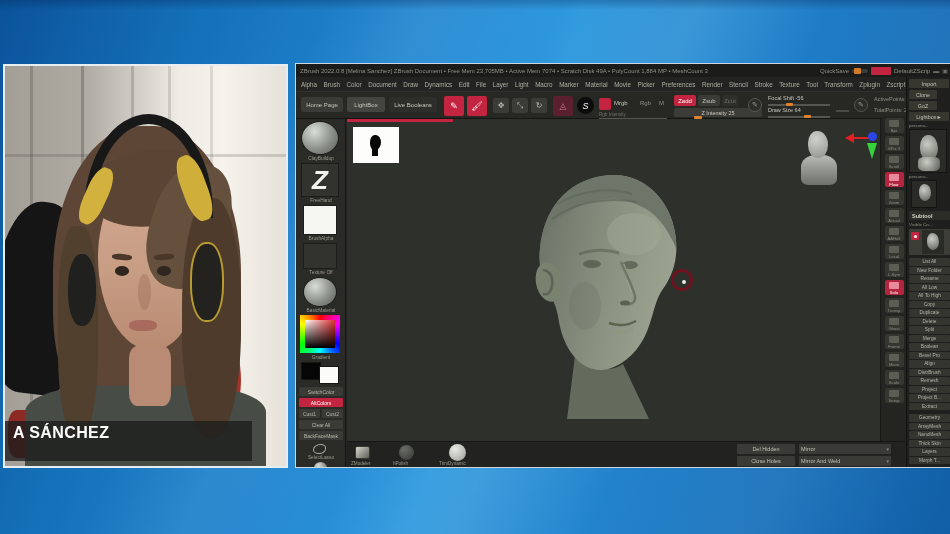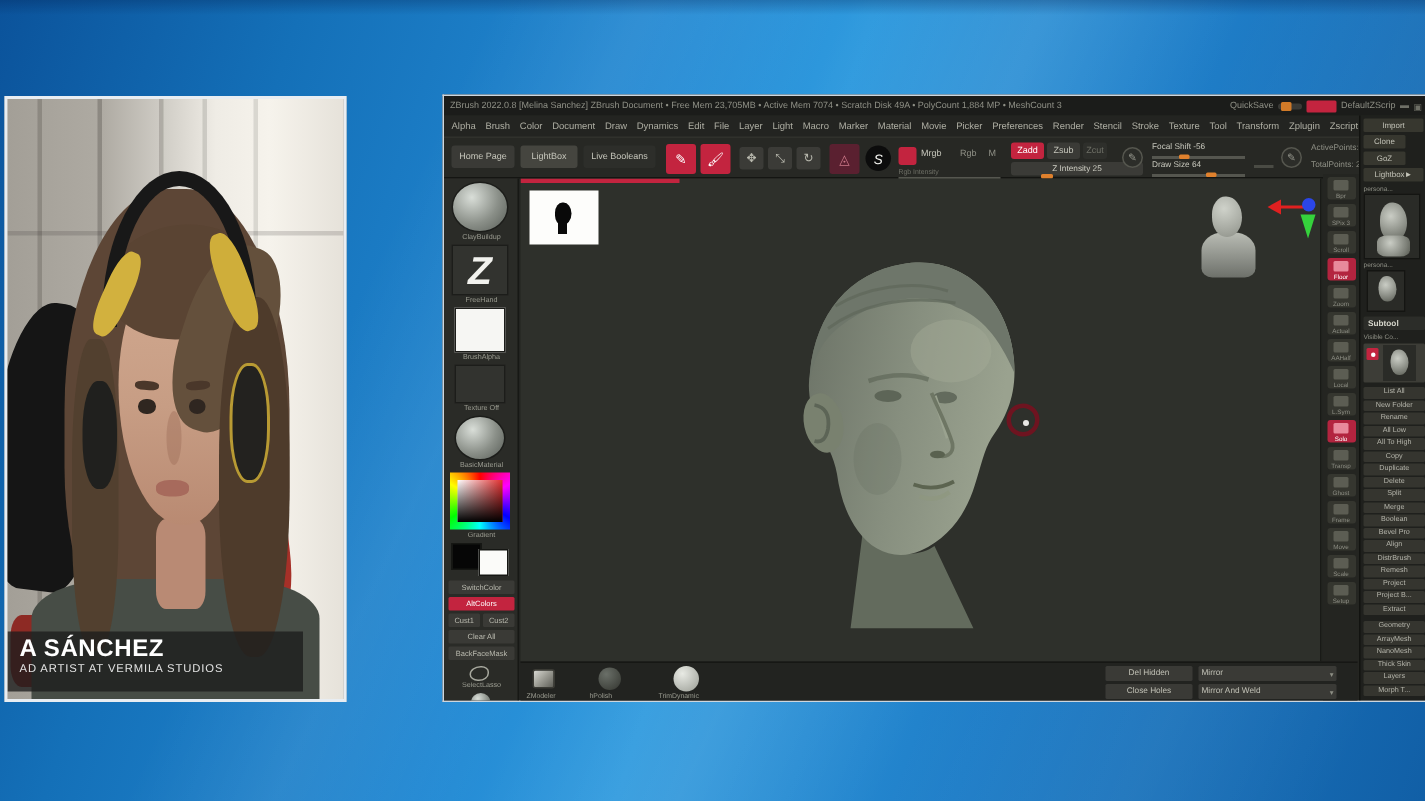--- a/index.html
+++ b/index.html
@@ -5,21 +5,21 @@
   html,body{margin:0;padding:0;background:#0d5ca4;}
   *{box-sizing:border-box;font-family:"Liberation Sans",sans-serif;}
   #stage{position:relative;width:950px;height:534px;overflow:hidden;
     background:linear-gradient(108deg,#0b539b 0%,#1470b8 18%,#2389d3 40%,#2f9ade 52%,#1f7ec8 72%,#115fa6 100%);}
   #stage::before{content:"";position:absolute;inset:-20%;
     background:linear-gradient(115deg,transparent 34%,rgba(255,255,255,.07) 40%,transparent 48%,rgba(255,255,255,.09) 56%,transparent 64%,rgba(255,255,255,.05) 74%,transparent 82%);
     pointer-events:none;}
   #stage::after{content:"";position:absolute;left:0;top:0;right:0;height:10px;background:linear-gradient(180deg,rgba(0,25,70,.28),transparent);pointer-events:none;}
 
   
-  .webcam{position:absolute;left:3px;top:64px;width:228px;height:404px;border:2px solid #e8edf2;background:#b2aea5;overflow:hidden;z-index:2;}
+  .webcam{position:absolute;left:3px;top:64px;width:285px;height:404px;border:2px solid #e8edf2;background:#b2aea5;overflow:hidden;z-index:2;}
   .wc-bg{position:absolute;inset:0;background:linear-gradient(90deg,#a39f97 0%,#aeaaa2 28%,#cfccc5 46%,#efece5 62%,#f6f3ec 78%,#e6e2da 100%);}
   .wc-vline{position:absolute;top:0;bottom:0;width:3px;background:rgba(52,48,44,.45);}
   .wc-hline{position:absolute;left:0;right:0;height:3px;background:rgba(52,48,44,.35);}
   .chair-wing{position:absolute;left:-4%;top:34%;width:32%;height:48%;background:#151515;border-radius:42% 50% 30% 40%;transform:rotate(7deg);}
   .chair-red{position:absolute;left:69%;top:56%;width:14%;height:30%;background:#a63028;border-radius:35%;transform:rotate(-7deg);}
   .chair-red2{position:absolute;left:1%;top:86%;width:11%;height:12%;background:#8d2a24;border-radius:30%;}
   .hair-back{position:absolute;left:17%;top:15%;width:67%;height:80%;background:#5d4636;border-radius:46% 46% 38% 42%;}
   .shoulders{position:absolute;left:7%;top:80%;width:86%;height:22%;background:#474d46;border-radius:30% 30% 0 0;}
   .neck{position:absolute;left:44%;top:70%;width:15%;height:15%;background:#b98a74;border-radius:20%;}
   .face{position:absolute;left:33%;top:27%;width:36%;height:44%;background:linear-gradient(180deg,#d2aa91 0%,#c79d84 55%,#b98a72 100%);border-radius:48% 52% 46% 54%;}
@@ -154,21 +154,20 @@
     <div class="eye" style="left:54%;top:50%"></div>
     <div class="noseshadow"></div>
     <div class="lips"></div>
     <div class="hp-band"></div>
     <div class="hp-yl"></div>
     <div class="hp-yr"></div>
     <div class="cup-l"></div>
     <div class="cup-r"></div>
     <div class="lower3">
       <div class="lt-name">A SÁNCHEZ</div>
-      <div class="lt-title">AD ARTIST AT VERMILA STUDIOS</div>
     </div>
   </div>
 
   <div class="zb">
 
     <div class="titlebar">
       <span class="tb-title">ZBrush 2022.0.8 [Melina Sanchez]   ZBrush Document    • Free Mem 23,705MB  • Active Mem 7074  • Scratch Disk 49A  • PolyCount 1,884 MP  • MeshCount 3</span>
       <div class="tb-right">
         <span>QuickSave</span>
         <span class="qs-slider">

